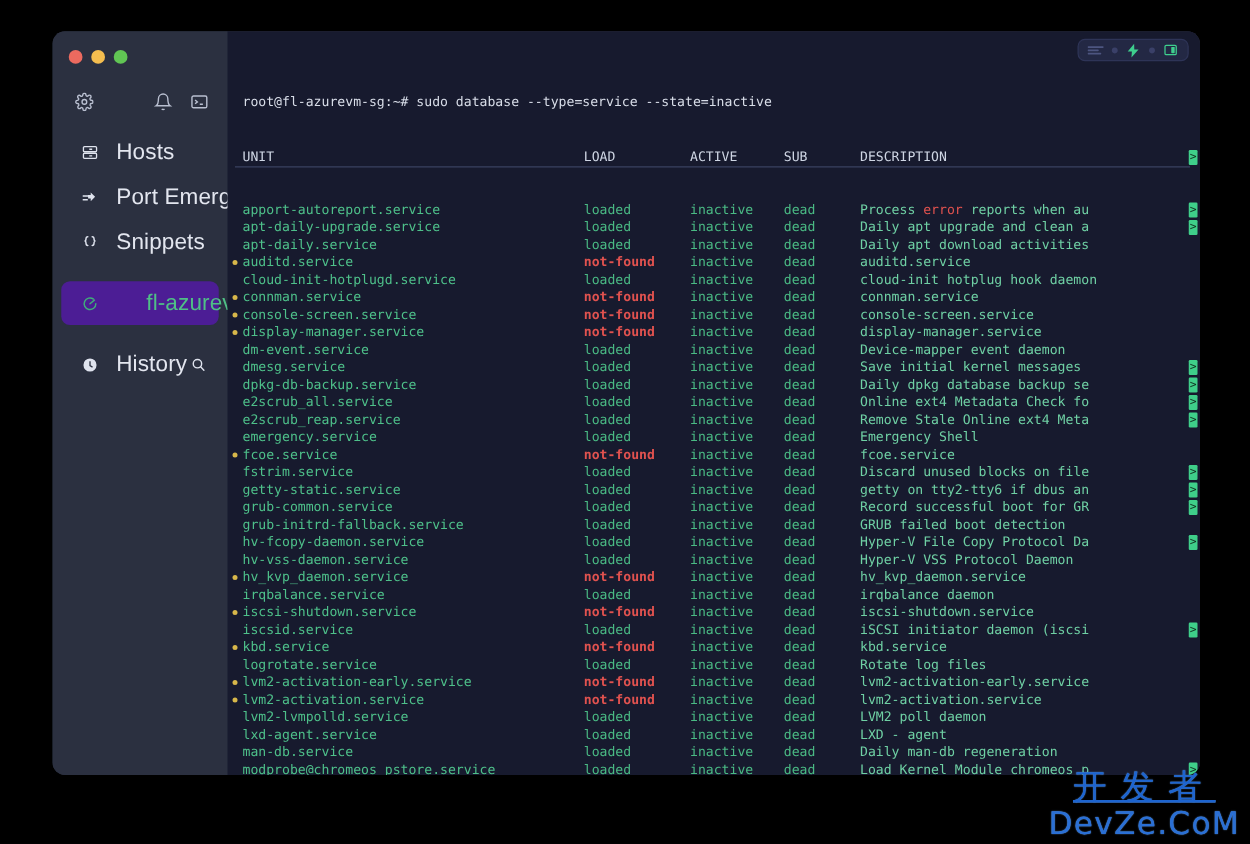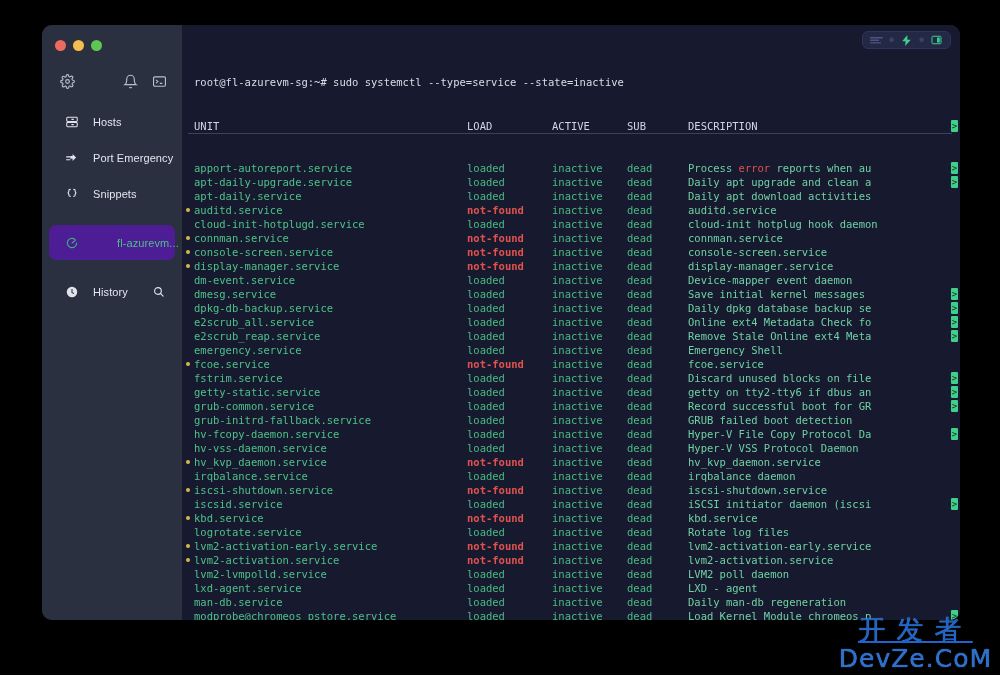--- a/index.html
+++ b/index.html
@@ -68,21 +68,21 @@
   .sb-ico svg { width: 15px; height: 15px; display: block; }
 
   .sb-group { padding: 6px 0 0 0; }
 
   .sb-item {
     display: flex;
     align-items: center;
     height: 35px;
     padding: 0 10px 0 16px;
     color: #e3e6ef;
-    font-size: 11px;
+    font-size: 18px;
     border-radius: 7px;
     margin: 0 7px 1px 7px;
     white-space: nowrap;
     text-align: center;
   }
   .sb-item .sb-item-ico {
     width: 18px;
     flex: 0 0 18px;
     display: inline-flex;
     align-items: center;
@@ -360,21 +360,21 @@
       <span class="tt-sep">●</span>
       <span class="tt-btn accent">
         <svg width="13" height="12" viewBox="0 0 24 24" fill="none" stroke="currentColor" stroke-width="2">
           <rect x="3" y="4.5" width="18" height="15" rx="2"></rect>
           <rect x="13" y="7" width="5.5" height="10" rx="1" fill="currentColor" stroke="none"></rect>
         </svg>
       </span>
     </div>
 
     <div class="term-body">
-      <div class="prompt-line">root@fl-azurevm-sg:~# sudo systemctl --type=service --state=inactive</div>
+      <div class="prompt-line">root@fl-azurevm-sg:~# sudo database --type=service --state=inactive</div>
       <div class="t-line hdr-line">
         <span class="col-unit">UNIT</span>
         <span class="col-load">LOAD</span>
         <span class="col-active">ACTIVE</span>
         <span class="col-sub">SUB</span>
         <span class="col-desc">DESCRIPTION</span>
         <span class="wrap-mark">&gt;</span>
       </div>
       <div id="rows-host"><div class="t-line"><span class="col-unit">apport-autoreport.service</span><span class="col-load load-loaded">loaded</span><span class="col-active state-inactive">inactive</span><span class="col-sub state-dead">dead</span><span class="col-desc desc">Process <span class="err">error</span> reports when au</span><span class="wrap-mark">&gt;</span></div><div class="t-line"><span class="col-unit">apt-daily-upgrade.service</span><span class="col-load load-loaded">loaded</span><span class="col-active state-inactive">inactive</span><span class="col-sub state-dead">dead</span><span class="col-desc desc">Daily apt upgrade and clean a</span><span class="wrap-mark">&gt;</span></div><div class="t-line"><span class="col-unit">apt-daily.service</span><span class="col-load load-loaded">loaded</span><span class="col-active state-inactive">inactive</span><span class="col-sub state-dead">dead</span><span class="col-desc desc">Daily apt download activities</span></div><div class="t-line"><span class="bullet"></span><span class="col-unit">auditd.service</span><span class="col-load load-notfound">not-found</span><span class="col-active state-inactive">inactive</span><span class="col-sub state-dead">dead</span><span class="col-desc desc">auditd.service</span></div><div class="t-line"><span class="col-unit">cloud-init-hotplugd.service</span><span class="col-load load-loaded">loaded</span><span class="col-active state-inactive">inactive</span><span class="col-sub state-dead">dead</span><span class="col-desc desc">cloud-init hotplug hook daemon</span></div><div class="t-line"><span class="bullet"></span><span class="col-unit">connman.service</span><span class="col-load load-notfound">not-found</span><span class="col-active state-inactive">inactive</span><span class="col-sub state-dead">dead</span><span class="col-desc desc">connman.service</span></div><div class="t-line"><span class="bullet"></span><span class="col-unit">console-screen.service</span><span class="col-load load-notfound">not-found</span><span class="col-active state-inactive">inactive</span><span class="col-sub state-dead">dead</span><span class="col-desc desc">console-screen.service</span></div><div class="t-line"><span class="bullet"></span><span class="col-unit">display-manager.service</span><span class="col-load load-notfound">not-found</span><span class="col-active state-inactive">inactive</span><span class="col-sub state-dead">dead</span><span class="col-desc desc">display-manager.service</span></div><div class="t-line"><span class="col-unit">dm-event.service</span><span class="col-load load-loaded">loaded</span><span class="col-active state-inactive">inactive</span><span class="col-sub state-dead">dead</span><span class="col-desc desc">Device-mapper event daemon</span></div><div class="t-line"><span class="col-unit">dmesg.service</span><span class="col-load load-loaded">loaded</span><span class="col-active state-inactive">inactive</span><span class="col-sub state-dead">dead</span><span class="col-desc desc">Save initial kernel messages</span><span class="wrap-mark">&gt;</span></div><div class="t-line"><span class="col-unit">dpkg-db-backup.service</span><span class="col-load load-loaded">loaded</span><span class="col-active state-inactive">inactive</span><span class="col-sub state-dead">dead</span><span class="col-desc desc">Daily dpkg database backup se</span><span class="wrap-mark">&gt;</span></div><div class="t-line"><span class="col-unit">e2scrub_all.service</span><span class="col-load load-loaded">loaded</span><span class="col-active state-inactive">inactive</span><span class="col-sub state-dead">dead</span><span class="col-desc desc">Online ext4 Metadata Check fo</span><span class="wrap-mark">&gt;</span></div><div class="t-line"><span class="col-unit">e2scrub_reap.service</span><span class="col-load load-loaded">loaded</span><span class="col-active state-inactive">inactive</span><span class="col-sub state-dead">dead</span><span class="col-desc desc">Remove Stale Online ext4 Meta</span><span class="wrap-mark">&gt;</span></div><div class="t-line"><span class="col-unit">emergency.service</span><span class="col-load load-loaded">loaded</span><span class="col-active state-inactive">inactive</span><span class="col-sub state-dead">dead</span><span class="col-desc desc">Emergency Shell</span></div><div class="t-line"><span class="bullet"></span><span class="col-unit">fcoe.service</span><span class="col-load load-notfound">not-found</span><span class="col-active state-inactive">inactive</span><span class="col-sub state-dead">dead</span><span class="col-desc desc">fcoe.service</span></div><div class="t-line"><span class="col-unit">fstrim.service</span><span class="col-load load-loaded">loaded</span><span class="col-active state-inactive">inactive</span><span class="col-sub state-dead">dead</span><span class="col-desc desc">Discard unused blocks on file</span><span class="wrap-mark">&gt;</span></div><div class="t-line"><span class="col-unit">getty-static.service</span><span class="col-load load-loaded">loaded</span><span class="col-active state-inactive">inactive</span><span class="col-sub state-dead">dead</span><span class="col-desc desc">getty on tty2-tty6 if dbus an</span><span class="wrap-mark">&gt;</span></div><div class="t-line"><span class="col-unit">grub-common.service</span><span class="col-load load-loaded">loaded</span><span class="col-active state-inactive">inactive</span><span class="col-sub state-dead">dead</span><span class="col-desc desc">Record successful boot for GR</span><span class="wrap-mark">&gt;</span></div><div class="t-line"><span class="col-unit">grub-initrd-fallback.service</span><span class="col-load load-loaded">loaded</span><span class="col-active state-inactive">inactive</span><span class="col-sub state-dead">dead</span><span class="col-desc desc">GRUB failed boot detection</span></div><div class="t-line"><span class="col-unit">hv-fcopy-daemon.service</span><span class="col-load load-loaded">loaded</span><span class="col-active state-inactive">inactive</span><span class="col-sub state-dead">dead</span><span class="col-desc desc">Hyper-V File Copy Protocol Da</span><span class="wrap-mark">&gt;</span></div><div class="t-line"><span class="col-unit">hv-vss-daemon.service</span><span class="col-load load-loaded">loaded</span><span class="col-active state-inactive">inactive</span><span class="col-sub state-dead">dead</span><span class="col-desc desc">Hyper-V VSS Protocol Daemon</span></div><div class="t-line"><span class="bullet"></span><span class="col-unit">hv_kvp_daemon.service</span><span class="col-load load-notfound">not-found</span><span class="col-active state-inactive">inactive</span><span class="col-sub state-dead">dead</span><span class="col-desc desc">hv_kvp_daemon.service</span></div><div class="t-line"><span class="col-unit">irqbalance.service</span><span class="col-load load-loaded">loaded</span><span class="col-active state-inactive">inactive</span><span class="col-sub state-dead">dead</span><span class="col-desc desc">irqbalance daemon</span></div><div class="t-line"><span class="bullet"></span><span class="col-unit">iscsi-shutdown.service</span><span class="col-load load-notfound">not-found</span><span class="col-active state-inactive">inactive</span><span class="col-sub state-dead">dead</span><span class="col-desc desc">iscsi-shutdown.service</span></div><div class="t-line"><span class="col-unit">iscsid.service</span><span class="col-load load-loaded">loaded</span><span class="col-active state-inactive">inactive</span><span class="col-sub state-dead">dead</span><span class="col-desc desc">iSCSI initiator daemon (iscsi</span><span class="wrap-mark">&gt;</span></div><div class="t-line"><span class="bullet"></span><span class="col-unit">kbd.service</span><span class="col-load load-notfound">not-found</span><span class="col-active state-inactive">inactive</span><span class="col-sub state-dead">dead</span><span class="col-desc desc">kbd.service</span></div><div class="t-line"><span class="col-unit">logrotate.service</span><span class="col-load load-loaded">loaded</span><span class="col-active state-inactive">inactive</span><span class="col-sub state-dead">dead</span><span class="col-desc desc">Rotate log files</span></div><div class="t-line"><span class="bullet"></span><span class="col-unit">lvm2-activation-early.service</span><span class="col-load load-notfound">not-found</span><span class="col-active state-inactive">inactive</span><span class="col-sub state-dead">dead</span><span class="col-desc desc">lvm2-activation-early.service</span></div><div class="t-line"><span class="bullet"></span><span class="col-unit">lvm2-activation.service</span><span class="col-load load-notfound">not-found</span><span class="col-active state-inactive">inactive</span><span class="col-sub state-dead">dead</span><span class="col-desc desc">lvm2-activation.service</span></div><div class="t-line"><span class="col-unit">lvm2-lvmpolld.service</span><span class="col-load load-loaded">loaded</span><span class="col-active state-inactive">inactive</span><span class="col-sub state-dead">dead</span><span class="col-desc desc">LVM2 poll daemon</span></div><div class="t-line"><span class="col-unit">lxd-agent.service</span><span class="col-load load-loaded">loaded</span><span class="col-active state-inactive">inactive</span><span class="col-sub state-dead">dead</span><span class="col-desc desc">LXD - agent</span></div><div class="t-line"><span class="col-unit">man-db.service</span><span class="col-load load-loaded">loaded</span><span class="col-active state-inactive">inactive</span><span class="col-sub state-dead">dead</span><span class="col-desc desc">Daily man-db regeneration</span></div><div class="t-line"><span class="col-unit">modprobe@chromeos_pstore.service</span><span class="col-load load-loaded">loaded</span><span class="col-active state-inactive">inactive</span><span class="col-sub state-dead">dead</span><span class="col-desc desc">Load Kernel Module chromeos_p</span><span class="wrap-mark">&gt;</span></div></div>
     </div>

